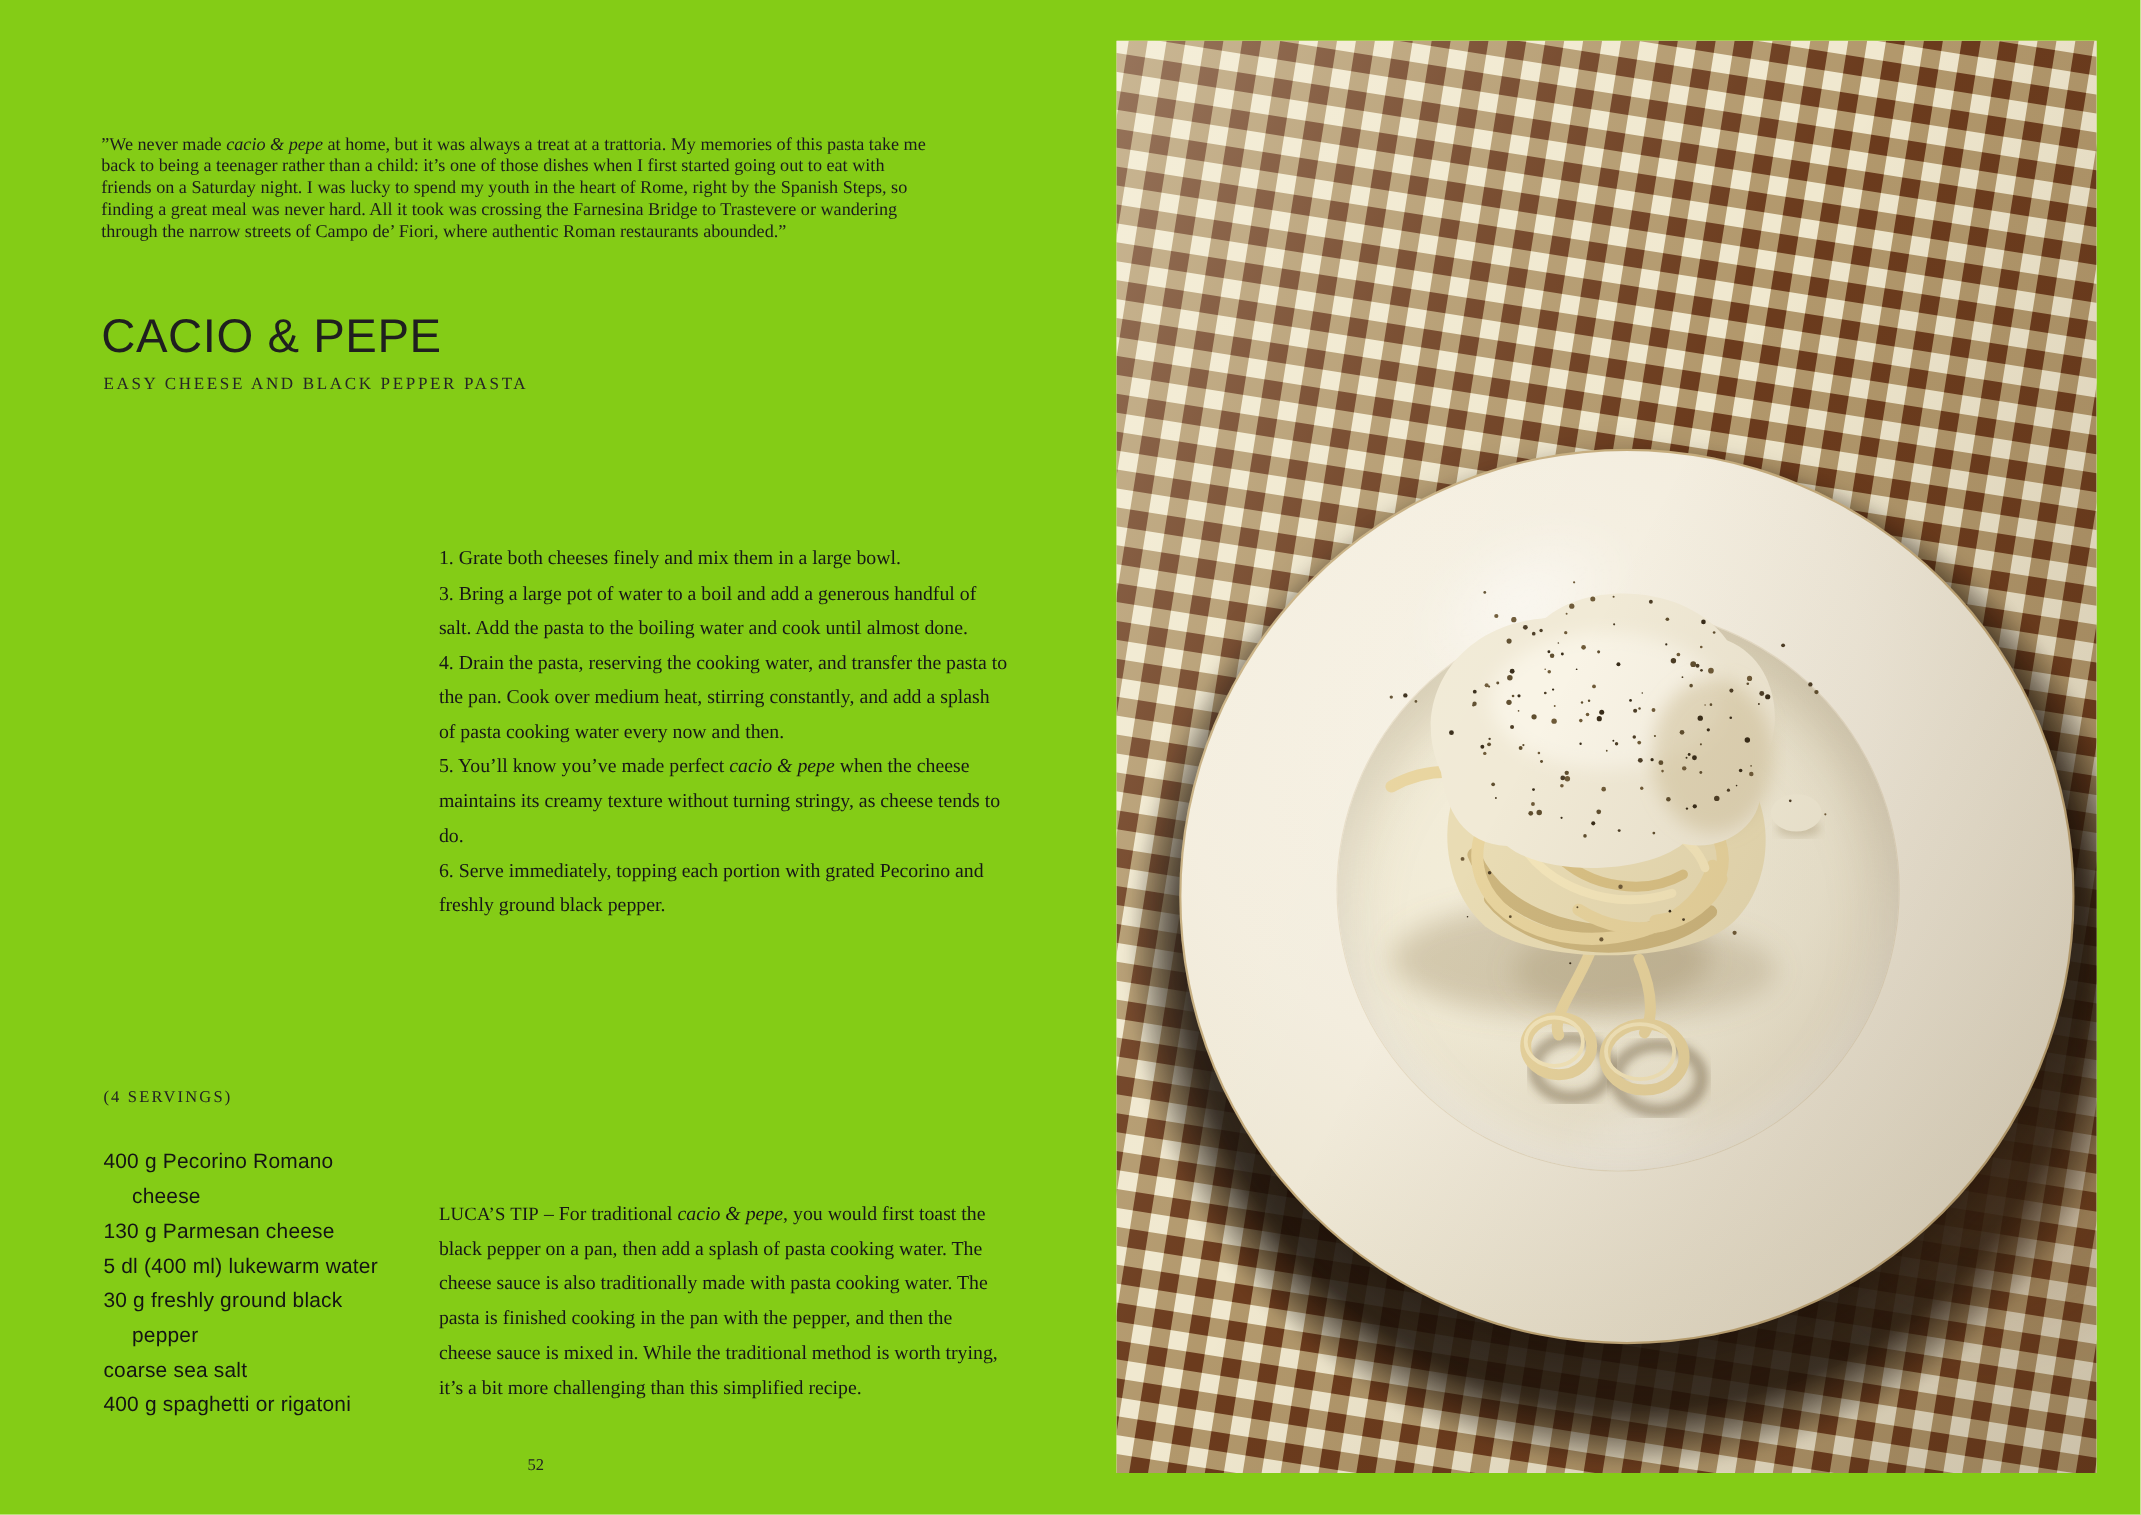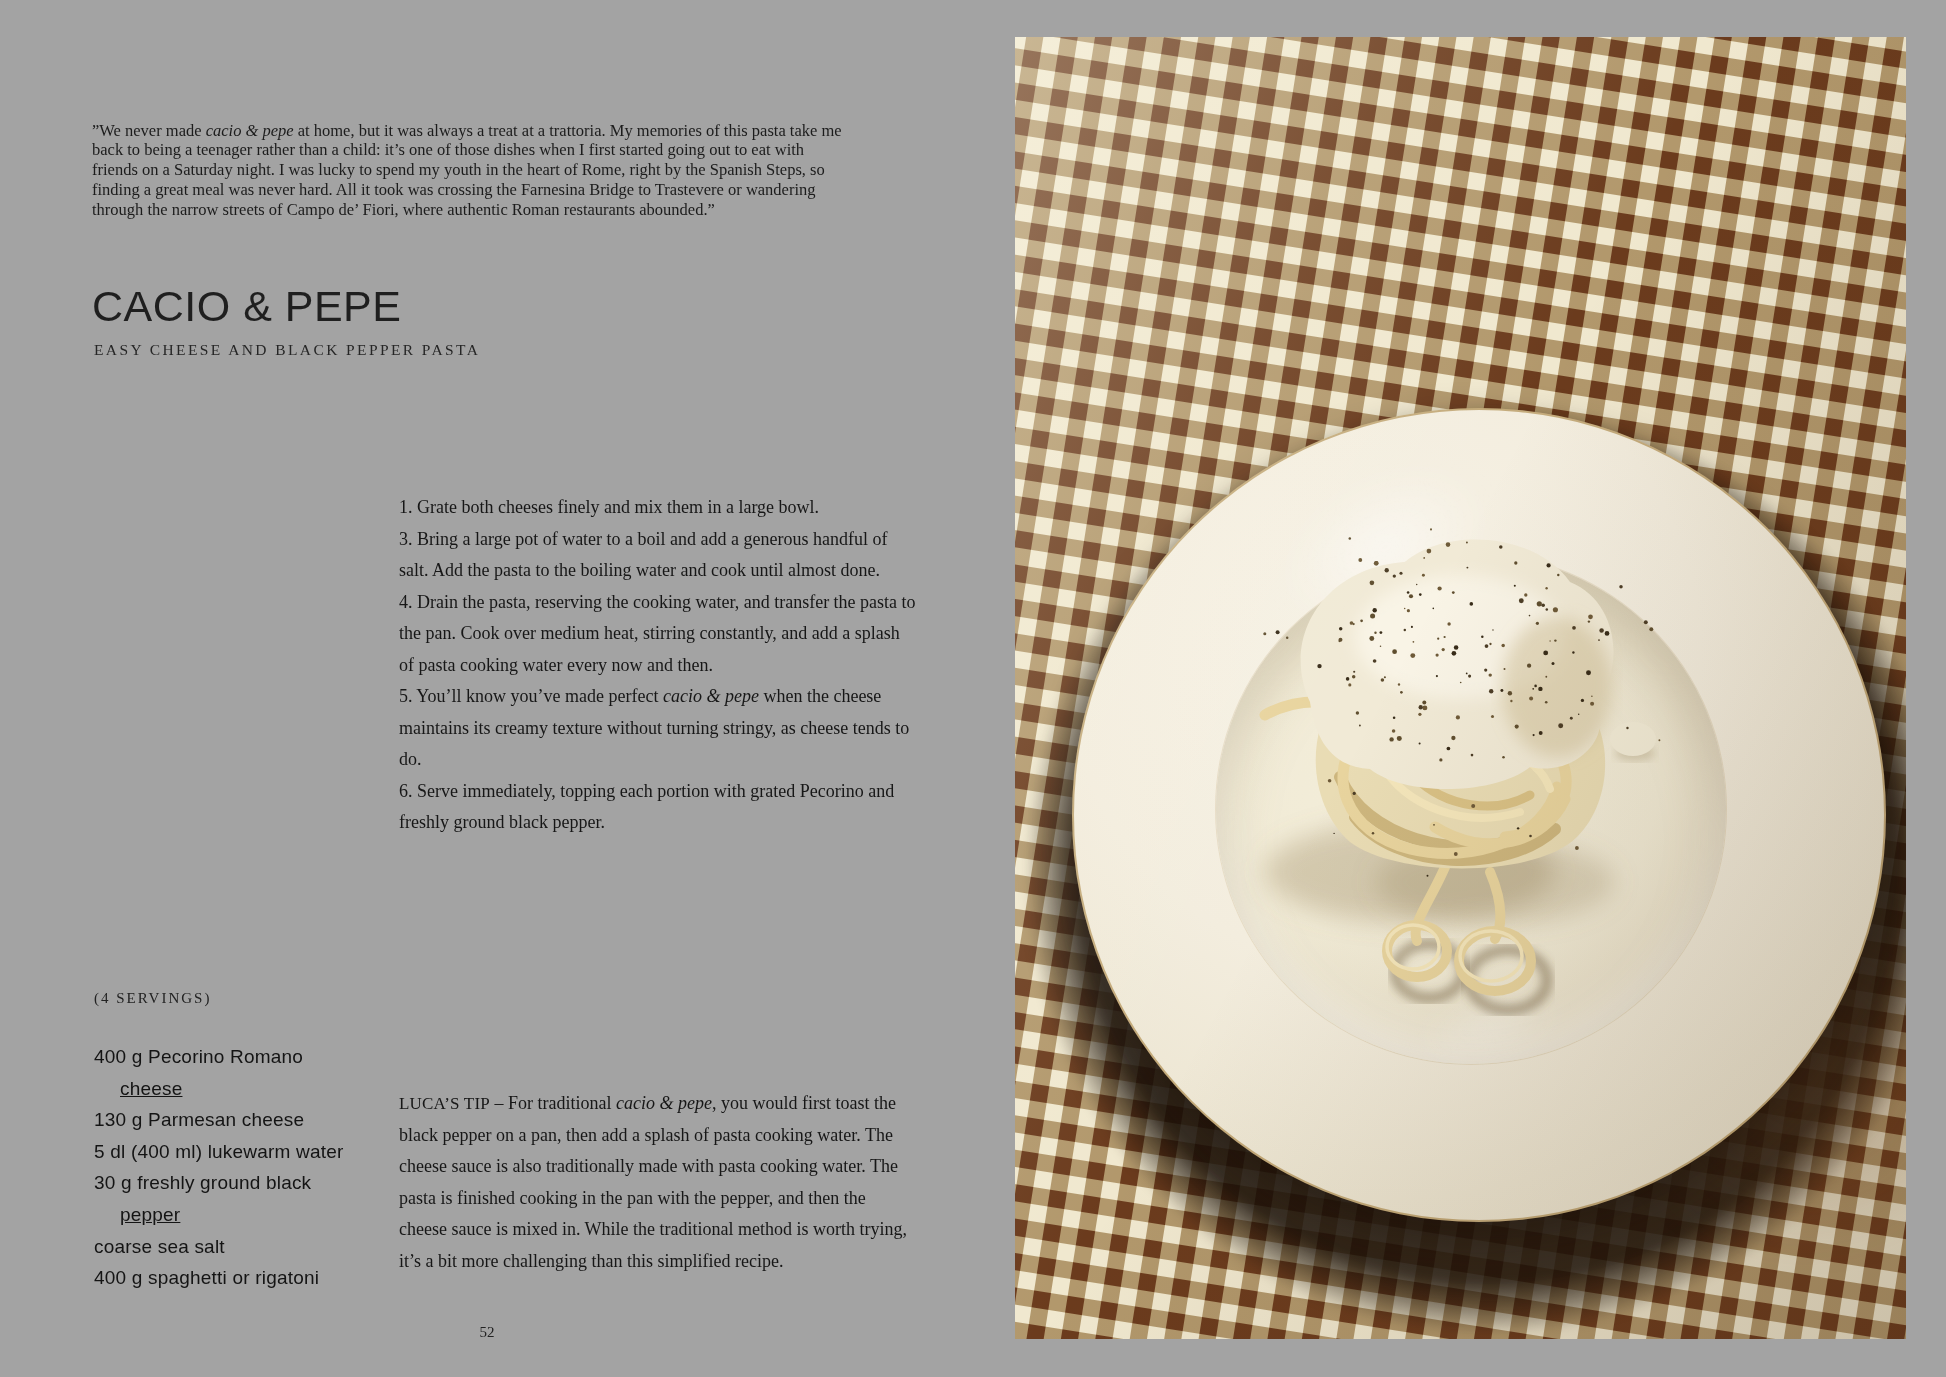--- a/index.html
+++ b/index.html
@@ -1,17 +1,17 @@
 <!DOCTYPE html>
 <html><head>
 <meta charset="utf-8">
 <style>
   html,body{margin:0;padding:0;background:#ffffff;}
   .page{
-    position:relative;width:1946px;height:1377px;background:#a3a3a3;overflow:hidden;
+    position:relative;width:1946px;height:1377px;background:#84cc16;overflow:hidden;
     font-family:"Liberation Serif", serif;color:#1a1a1a;
   }
   
   .quote{
     position:absolute;left:92px;top:104px;width:752px;
     font-size:16.5px;line-height:19.8px;color:#1c1c1c;
   }
   .quote em,.step em,.tip em{font-style:italic;}
   .title{
     position:absolute;left:92px;top:281px;
@@ -35,21 +35,21 @@
   .servings{
     position:absolute;left:94px;top:990px;
     font-size:15px;letter-spacing:2px;color:#222;
   }
   .ingredients{
     position:absolute;left:94px;top:1041px;width:300px;
     font-family:"Liberation Sans", sans-serif;
     font-size:19px;line-height:31.6px;color:#141414;letter-spacing:0.2px;
   }
   .ingredients .line{white-space:nowrap;}
-  .ingredients .line.wrap{padding-left:26px;text-decoration:underline;}
+  .ingredients .line.wrap{padding-left:26px;}
   .page-number{
     position:absolute;left:447px;top:1324px;width:80px;text-align:center;
     font-size:15px;color:#222;
   }
   
   .photo{
     position:absolute;left:1015px;top:37px;width:891px;height:1302px;overflow:hidden;
     background:#efe7cd;
   }
   .photo svg.cloth{position:absolute;left:0;top:0;}

